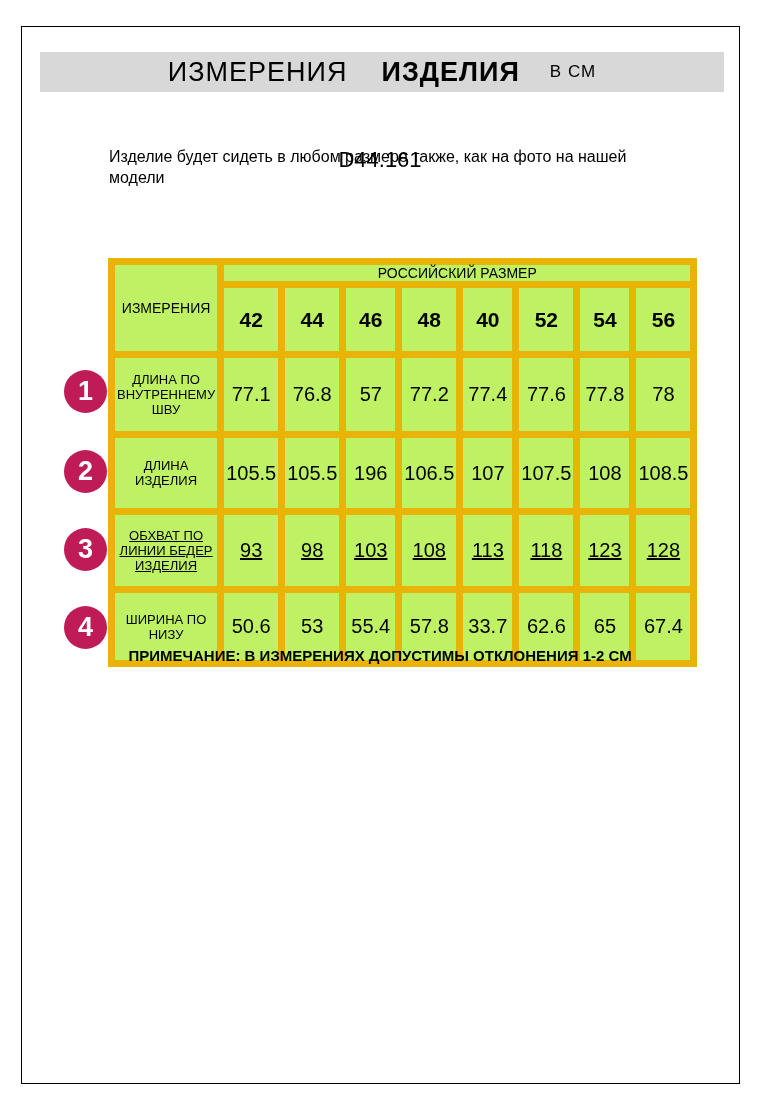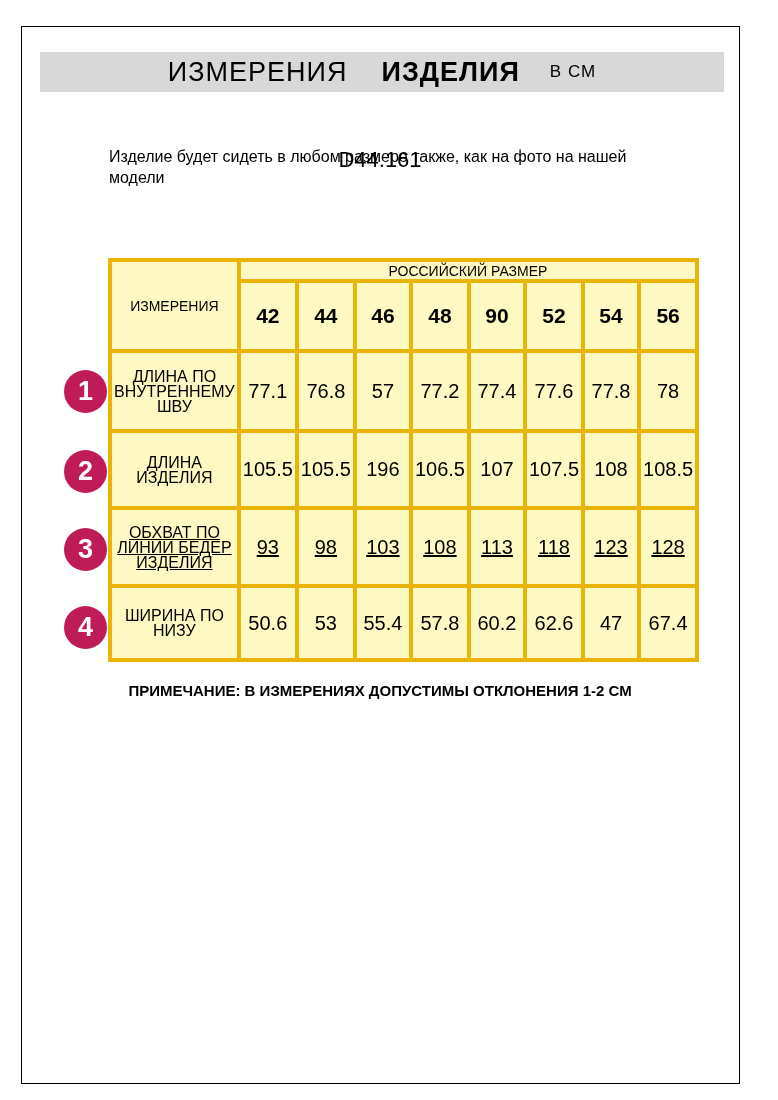--- a/index.html
+++ b/index.html
@@ -34,49 +34,49 @@
     position: absolute; left: 109px; top: 146px; width: 560px;
     font-size: 16px; line-height: 21px;
   }
   table.size-table {
     position: absolute; left: 108px; top: 258px;
     border-collapse: collapse; table-layout: fixed;
   }
   .size-table col.label-col { width: 103px; }
   .size-table col.data-col  { width: 56px; }
   .size-table th, .size-table td {
-    border: 4px solid #eab308;
+    border: 7px solid #eab308;
     text-align: center; vertical-align: middle;
     padding: 0 2px; font-weight: normal;
-    background: #fef9c3;
+    background: #bef264;
   }
   tr.group-row    { height: 21px; }
   th.group-header { font-size: 14px; }
   th.corner       { font-size: 14px; }
   tr.sizes-row    { height: 70px; }
   tr.sizes-row th { font-size: 21px; font-weight: bold; }
-  td.row-label    { font-size: 16px; line-height: 15px; white-space: pre-line; }
+  td.row-label    { font-size: 13px; line-height: 15px; white-space: pre-line; }
   td.value        { font-size: 20px; }
   tr.data-row-1 { height: 80px; }
   tr.data-row-2 { height: 77px; }
   tr.data-row-3 { height: 78px; text-decoration: underline; }
   tr.data-row-4 { height: 74px; }
   .badge {
     position: absolute; left: 64px;
     width: 43px; height: 43px; border-radius: 50%;
     background: #bf1b57; color: #fff;
     font-size: 27px; font-weight: bold;
     display: flex; align-items: center; justify-content: center;
   }
   .badge-1 { top: 370px; }
   .badge-2 { top: 450px; }
   .badge-3 { top: 528px; }
   .badge-4 { top: 606px; }
   .note {
-    position: absolute; left: 21px; top: 682px; width: 718px;
+    position: absolute; left: 21px; top: 647px; width: 718px;
     text-align: center; font-size: 15px; font-weight: bold;
   }
 </style>
 </head>
 <body>
 
 <div class="frame"></div>
 
 <div class="titlebar">
   <span class="title-reg">ИЗМЕРЕНИЯ</span>
@@ -102,21 +102,21 @@
   <thead>
     <tr class="group-row">
       <th class="corner" rowspan="2">ИЗМЕРЕНИЯ</th>
       <th class="group-header" colspan="8">РОССИЙСКИЙ РАЗМЕР</th>
     </tr>
     <tr class="sizes-row">
       <th>42</th>
       <th>44</th>
       <th>46</th>
       <th>48</th>
-      <th>90</th>
+      <th>40</th>
       <th>52</th>
       <th>54</th>
       <th>56</th>
     </tr>
   </thead>
   <tbody>
     <tr class="data-row-1">
       <td class="row-label">ДЛИНА ПО
 ВНУТРЕННЕМУ
 ШВУ</td>
@@ -154,23 +154,23 @@
       <td class="value">123</td>
       <td class="value">128</td>
     </tr>
     <tr class="data-row-4">
       <td class="row-label">ШИРИНА ПО
 НИЗУ</td>
       <td class="value">50.6</td>
       <td class="value">53</td>
       <td class="value">55.4</td>
       <td class="value">57.8</td>
-      <td class="value">60.2</td>
+      <td class="value">33.7</td>
       <td class="value">62.6</td>
-      <td class="value">47</td>
+      <td class="value">65</td>
       <td class="value">67.4</td>
     </tr>
   </tbody>
 </table>
 
 <div class="badge badge-1">1</div>
 <div class="badge badge-2">2</div>
 <div class="badge badge-3">3</div>
 <div class="badge badge-4">4</div>
 

